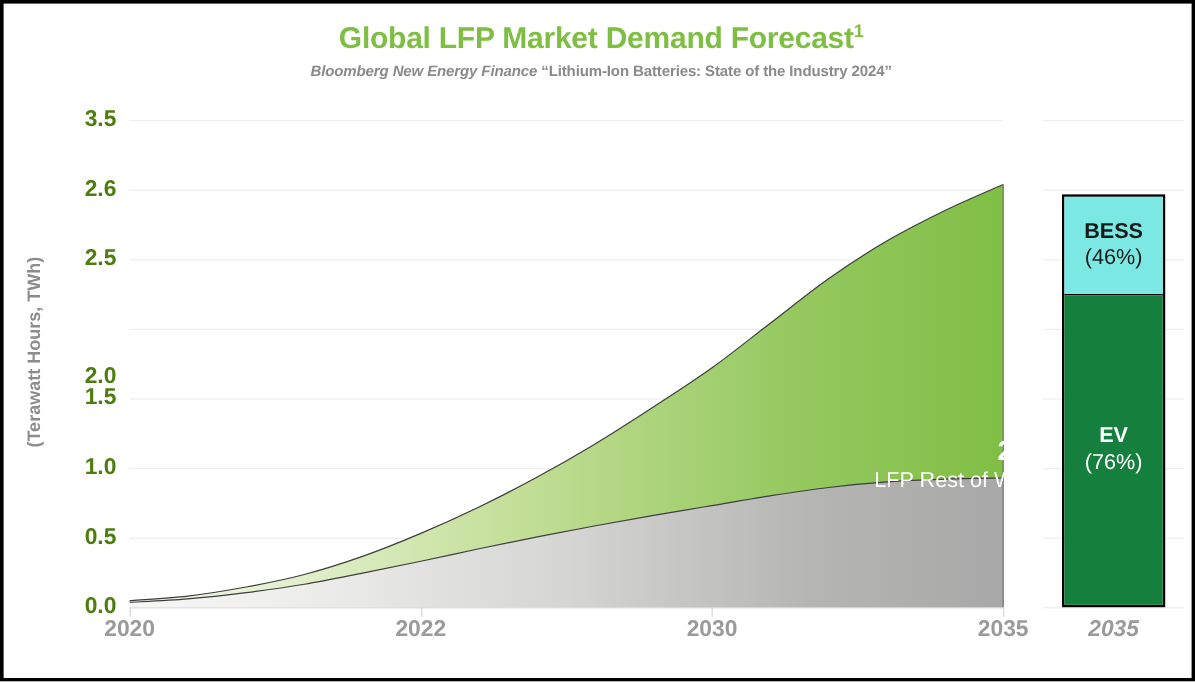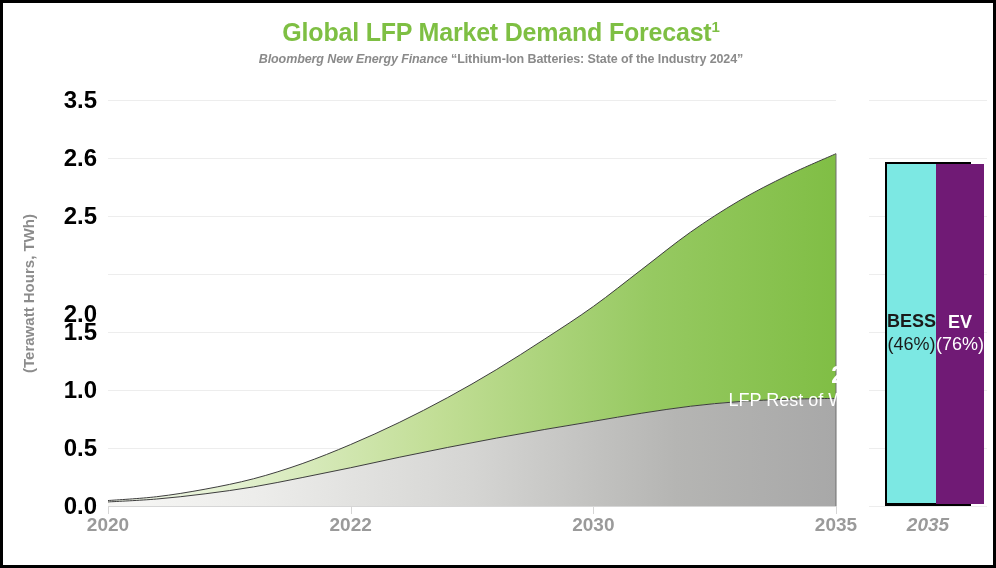--- a/index.html
+++ b/index.html
@@ -88,22 +88,22 @@
     height: 1px;
     background: #EDEDED;
   }
   .gridline.baseline { background: #D6D6D6; }
 
   .ytick {
     position: absolute;
     right: 0;
     width: 52px;
     text-align: right;
-    color: #000000;
-    font-size: 24px;
+    color: #4d7c0f;
+    font-size: 19px;
     font-weight: bold;
     transform: translateY(-50%);
   }
   #y-ticks {
     position: absolute;
     left: 42px;
     top: 97px;
     width: 52px;
     height: 406px;
   }
@@ -165,33 +165,34 @@
   
   #bar-col {
     position: absolute;
     left: 882px;
     top: 159px;
     width: 86px;
     height: 344px;
     border: 2px solid #000000;
     box-sizing: border-box;
     display: flex;
+    flex-direction: column;
   }
   #bar-bess {
     background: #7CE8E3;
     border-bottom: 1px solid #000000;
     box-sizing: border-box;
     display: flex;
     flex-direction: column;
     align-items: center;
     justify-content: center;
     color: #1A1A1A;
   }
   #bar-ev {
-    background: #701a75;
+    background: #15803d;
     flex: 1 1 auto;
     display: flex;
     flex-direction: column;
     align-items: center;
     justify-content: center;
     color: #ffffff;
   }
   .bar-name {
     font-size: 18px;
     font-weight: bold;

